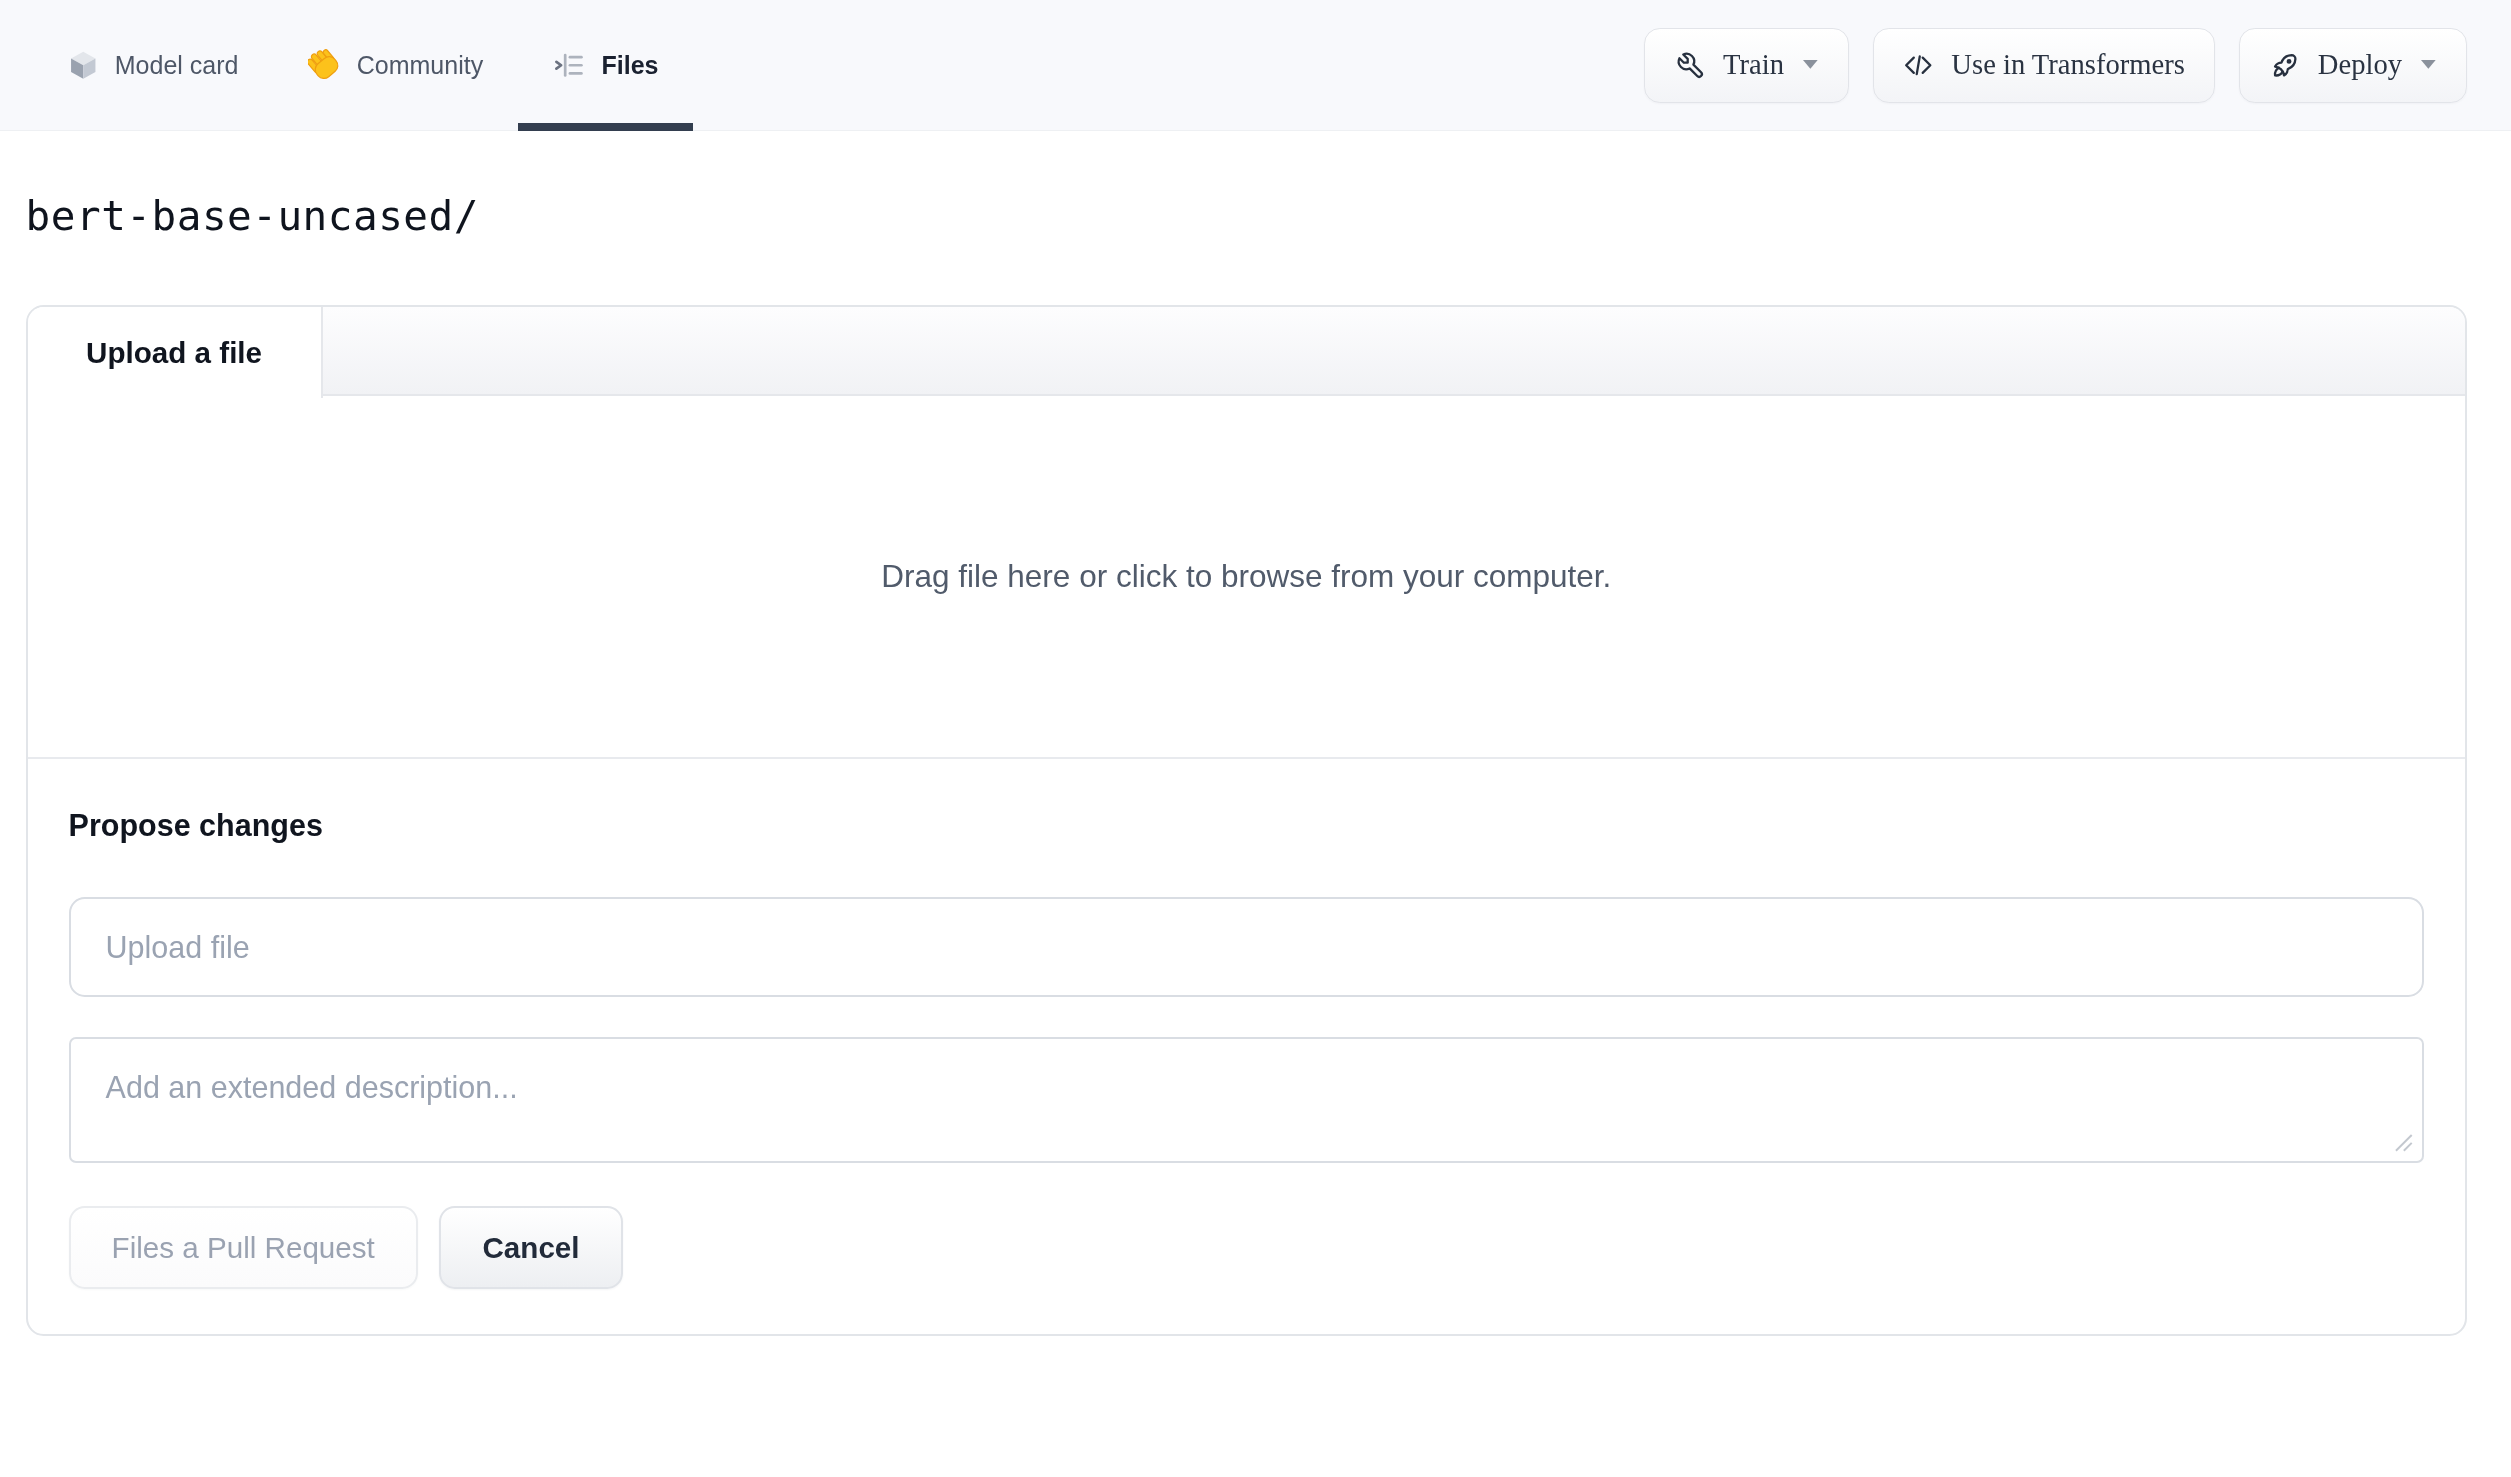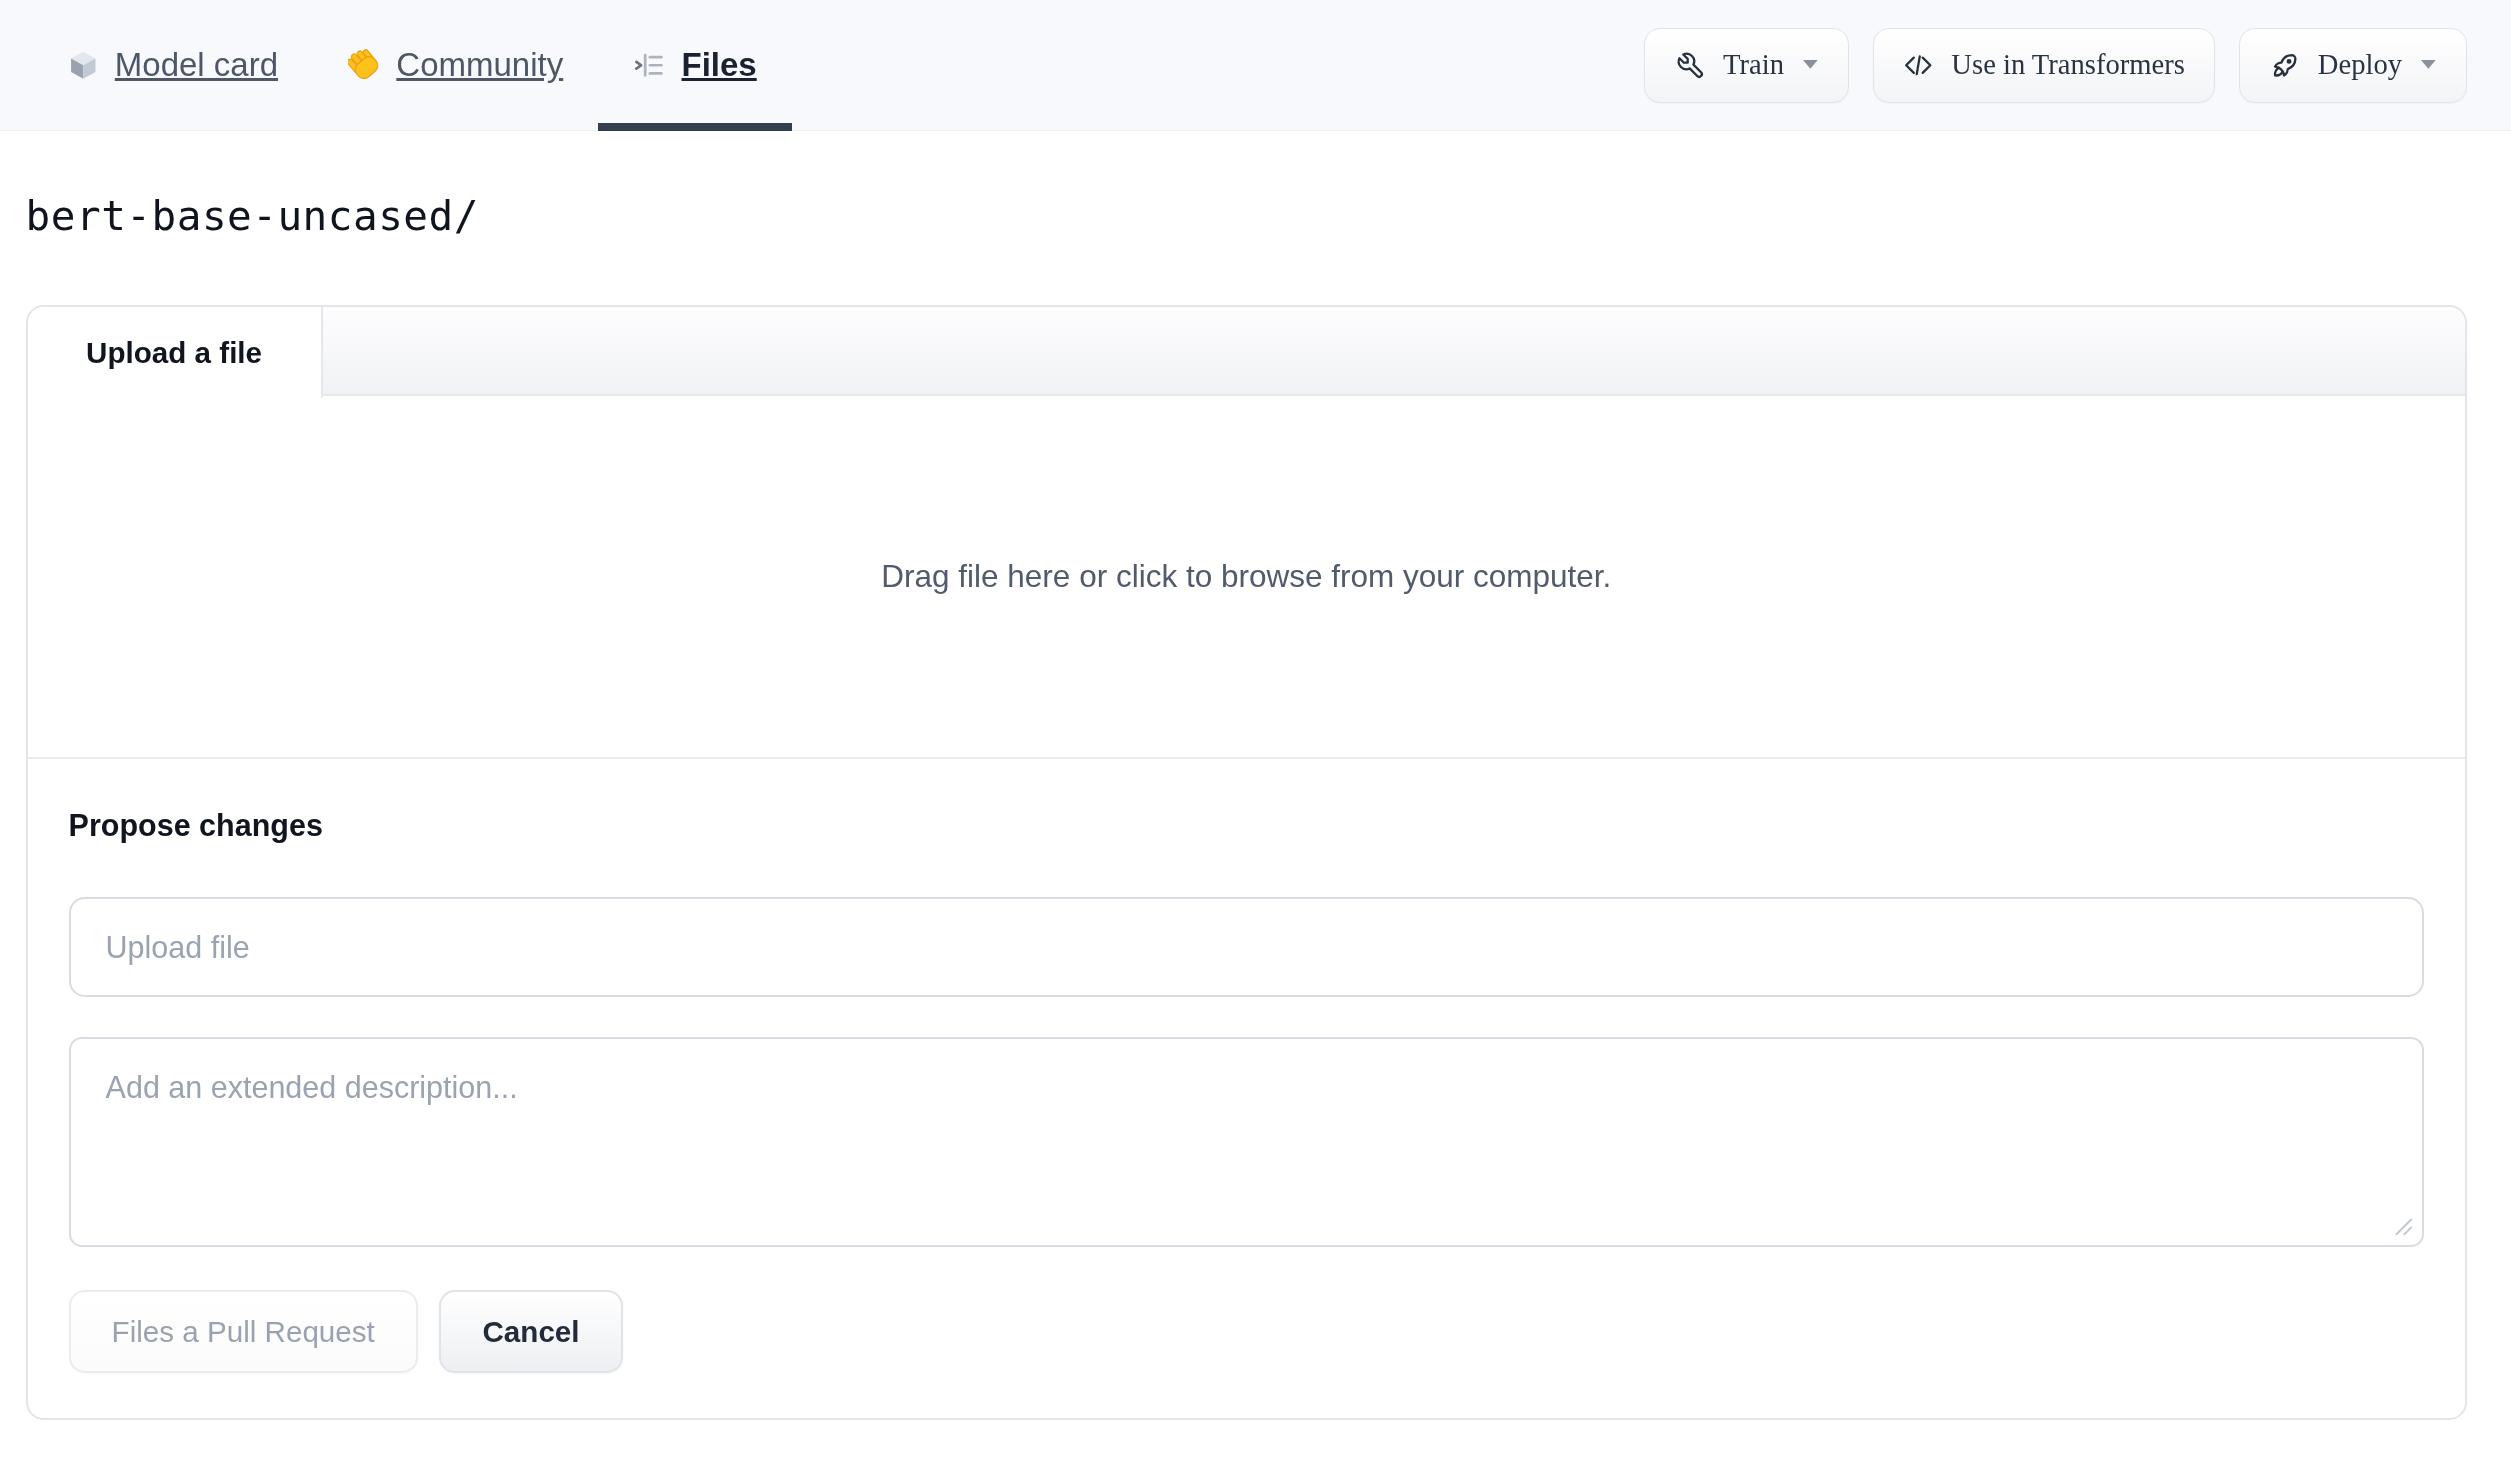--- a/index.html
+++ b/index.html
@@ -4,21 +4,21 @@
 <style>
   * { margin:0; padding:0; box-sizing:border-box; }
   html,body { width:2512px; height:1478px; background:#ffffff;
     font-family:"Liberation Sans","DejaVu Sans",sans-serif; color:#1f2937; }
 
   
   .header { height:131px; background:#f8f9fc; border-bottom:1px solid #eef0f3;
     display:flex; align-items:stretch; padding:0 45px 0 31.5px; }
   .tabs { display:flex; align-items:stretch; }
   .tab { position:relative; display:flex; align-items:center; gap:15.8px;
-    padding:0 35px; font-size:33px; color:#4e5767; cursor:pointer; white-space:nowrap;text-decoration:underline; }
+    padding:0 35px; font-size:25px; color:#4e5767; cursor:pointer; white-space:nowrap; }
   .tab .ticon { display:flex; align-items:center; }
   .tab .ticon svg { width:32.5px; height:32.5px; display:block; }
   .tab.active { color:#1a2130; font-weight:700; }
   .tab.active::after { content:""; position:absolute; left:0; right:0; bottom:-1px;
     height:7.9px; background:#333e4f; }
   .header-actions { margin-left:auto; display:flex; align-items:center; gap:23.6px; }
   .hbtn { display:flex; align-items:center; gap:17.7px; height:75px; padding:0 29.6px;
     background:linear-gradient(to bottom,#ffffff,#f3f4f7);
     border:1.5px solid #e2e4e9; border-radius:15.8px; font-size:28.6px; color:#2a3342;
     box-shadow:0 1px 2px rgba(40,50,70,0.04); cursor:pointer; white-space:nowrap;
@@ -46,22 +46,22 @@
   .dropzone { height:363px; display:flex; align-items:center; justify-content:center;
     background:#ffffff; border-bottom:2px solid #e8eaee; cursor:pointer; }
   .dropzone-text { font-size:31.5px; color:#515b6b; }
 
   .propose { padding:49px 41px 45px 41px; }
   .propose-heading { font-size:30.5px; font-weight:700; color:#10151f; margin-bottom:54px; }
   .file-input { display:block; width:100%; height:100px; border:2px solid #d9dde3;
     border-radius:15.8px; padding:0 35px; font-size:30.5px; color:#1f2937;
     background:#ffffff; outline:none; font-family:inherit; }
   .desc-wrap { position:relative; margin-top:40px; }
-  .desc-input { display:block; width:100%; height:210px; border:2px solid #d9dde3;
-    border-radius:13px; padding:27.6px 35px; font-size:30.5px; color:#1f2937;
+  .desc-input { display:block; width:100%; height:126px; border:2px solid #d9dde3;
+    border-radius:7px; padding:27.6px 35px; font-size:30.5px; color:#1f2937;
     background:#ffffff; outline:none; resize:none; font-family:inherit; line-height:1.35; }
   .file-input::placeholder, .desc-input::placeholder { color:#9aa3b2; opacity:1; }
   .resize-handle { position:absolute; right:9.9px; bottom:9.9px; pointer-events:none; }
   .resize-handle svg { width:21.7px; height:21.7px; display:block; }
 
   .actions-row { margin-top:43px; display:flex; align-items:center; gap:21.7px; }
   .btn { height:83px; padding:0 41px; border-radius:15.8px; font-size:29.6px;
     cursor:pointer; font-family:inherit; white-space:nowrap; }
   .btn-pr { color:#9aa2b1; background:linear-gradient(to bottom,#ffffff,#fbfbfc);
     border:2px solid #eaecef; box-shadow:0 1px 2px rgba(40,50,70,0.03); }

